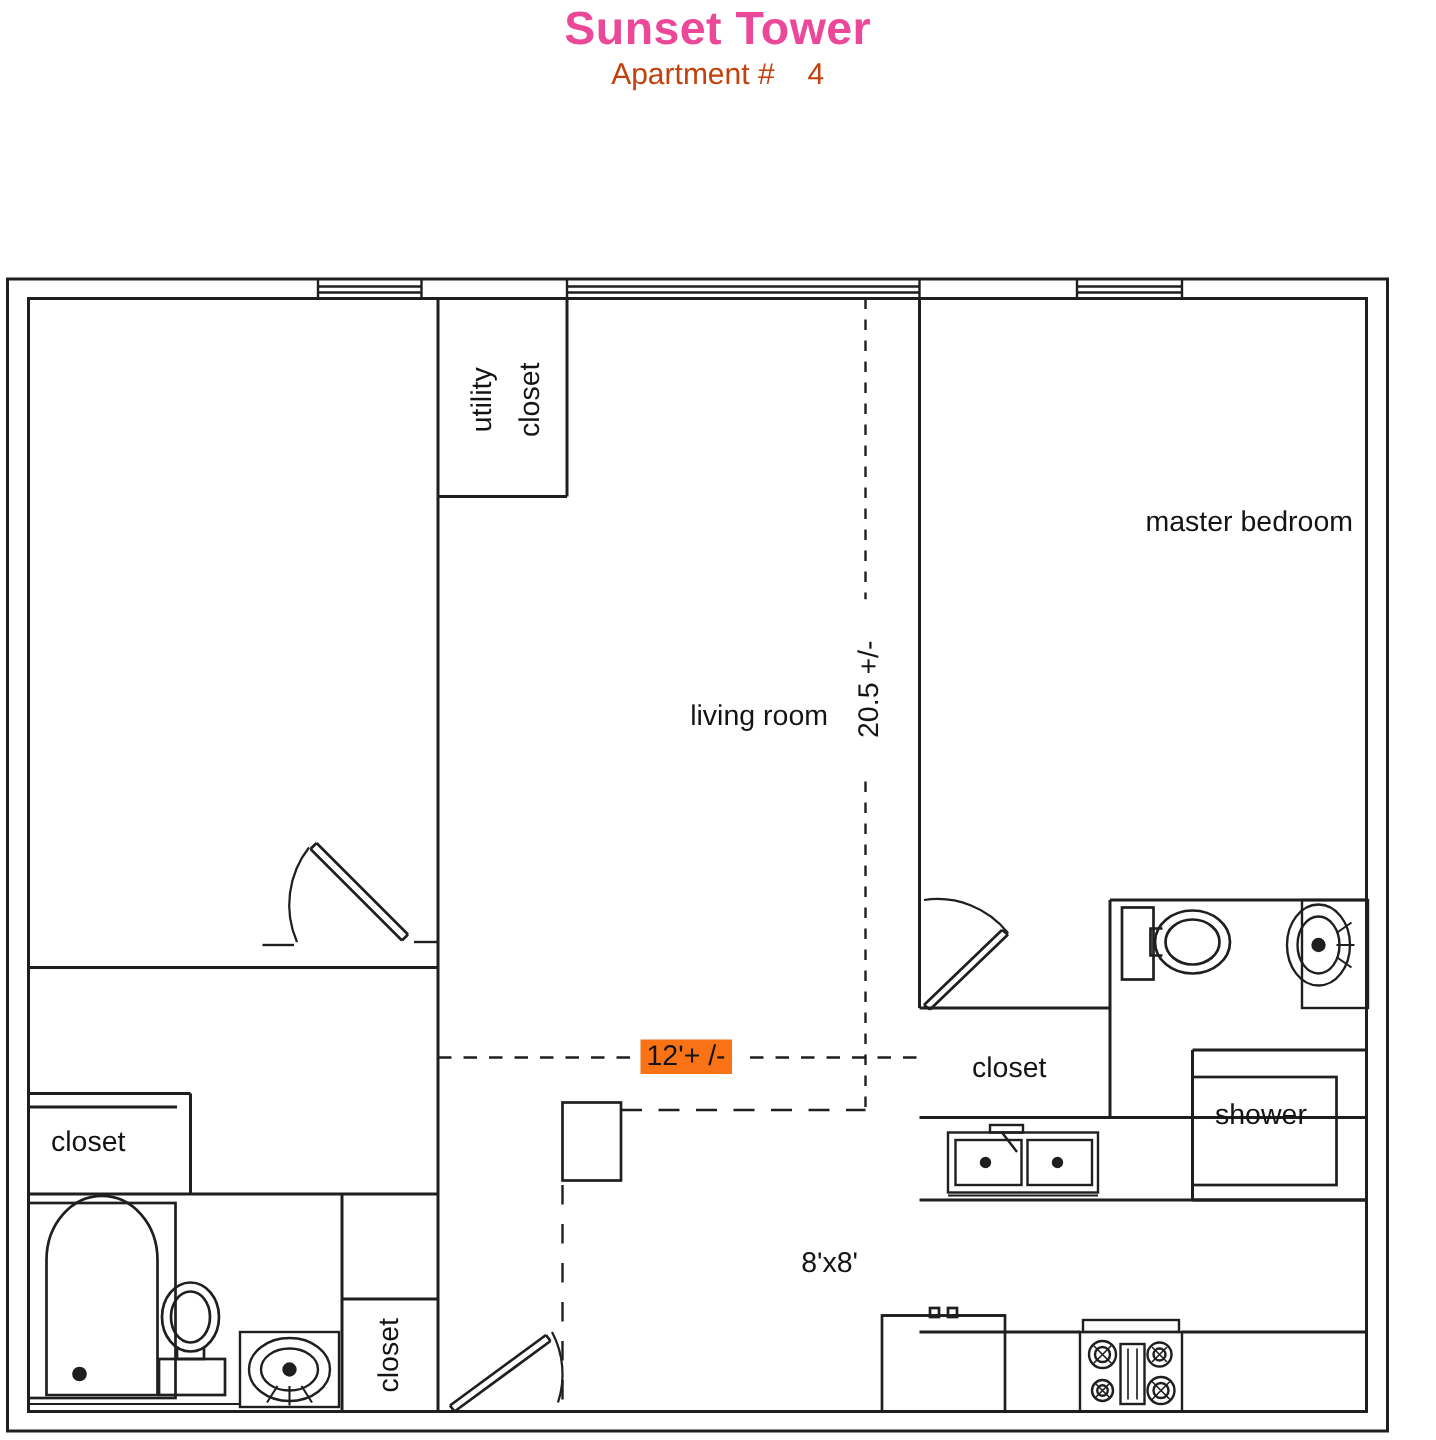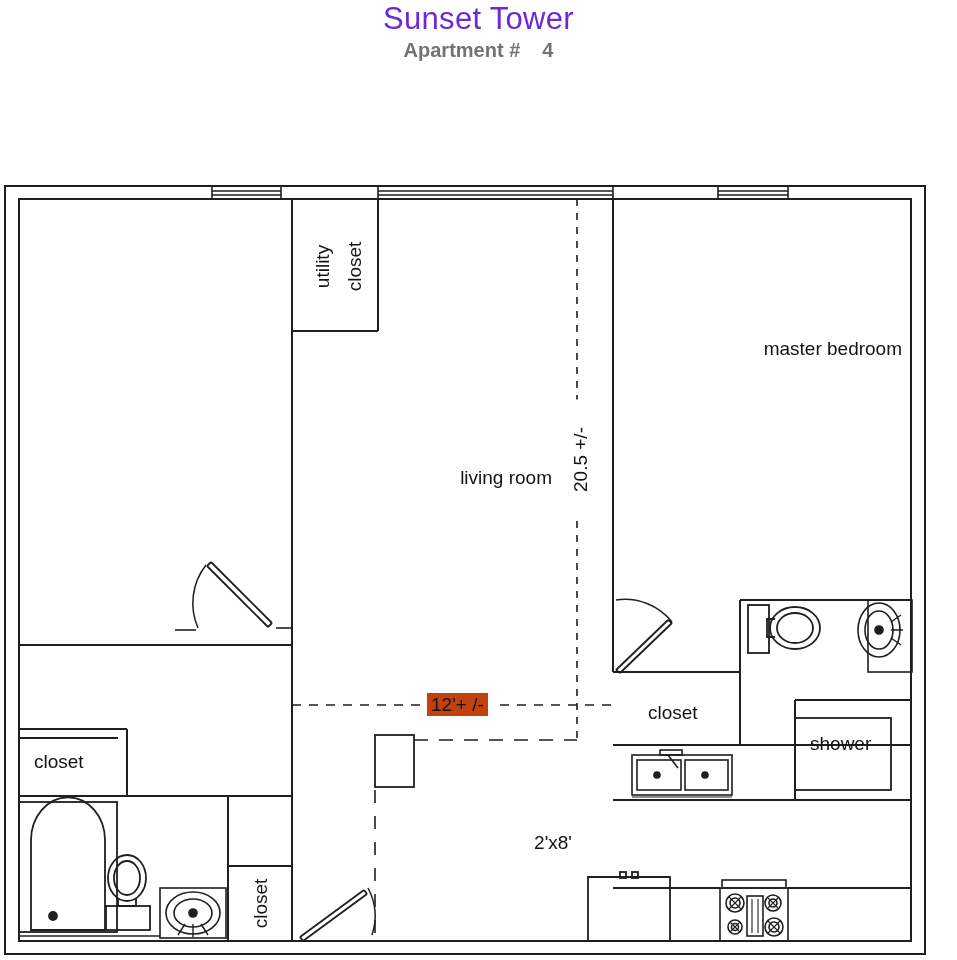--- a/index.html
+++ b/index.html
@@ -23,32 +23,32 @@
   .title-block {
     position: absolute;
     left: 0;
     top: 0;
     width: 957px;
     text-align: center;
     pointer-events: none;
   }
   .plan-title {
     font-size: 31px;
-    font-weight: 400;
+    font-weight: 700;
     letter-spacing: 0.3px;
     line-height: 34px;
     margin-top: 2px;
-    color: #6d28d9;
+    color: #ec4899;
   }
   .plan-subtitle {
     font-size: 20px;
-    font-weight: 700;
+    font-weight: 400;
     line-height: 24px;
     margin-top: 2px;
-    color: #737373;
+    color: #c2410c;
   }
   .apt-num {
     display: inline-block;
     margin-left: 22px;
   }
   svg.plan-svg {
     position: absolute;
     left: 0;
     top: 0;
     width: 957px;
@@ -266,21 +266,21 @@
 
   <div class="lbl center lbl-two" style="left:648px; top:336px; width:254px;">
     <div>master bedroom</div>
   </div>
 
   <div class="lbl center" style="left:312px; top:466px; width:240px;">
     <span>living room</span>
   </div>
 
   <div class="lbl center lbl-two" style="left:392px; top:830px; width:180px;">
-    <div>2'x8'</div>
+    <div>8'x8'</div>
   </div>
 
   <div style="position:absolute; left:292px; top:205px; width:86px; height:124px;">
     <div class="lbl rot90" style="left:-30px; top:50px; width:120px; text-align:center;">utility</div>
     <div class="lbl rot90" style="left:2px; top:50px; width:120px; text-align:center;">closet</div>
   </div>
 
   <div class="lbl" style="left:34px; top:750px;">closet</div>
 
   <div style="position:absolute; left:228px; top:866px; width:64px; height:75px;">
@@ -288,15 +288,15 @@
   </div>
 
   <div class="lbl" style="left:648px; top:701px;">closet</div>
 
   <div class="lbl" style="left:810px; top:732px;">shower</div>
 
   <div style="position:absolute; left:520px; top:400px; width:120px; height:120px;">
     <div class="lbl rot90" style="left:0px; top:48px; width:120px; text-align:center; background:#ffffff;">20.5 +/-</div>
   </div>
 
-  <div class="lbl" style="left:427px; top:693px; background:#c2410c; padding:0 4px;">12'+ /-</div>
+  <div class="lbl" style="left:427px; top:693px; background:#f97316; padding:0 4px;">12'+ /-</div>
 
 </div>
 
 </body></html>

